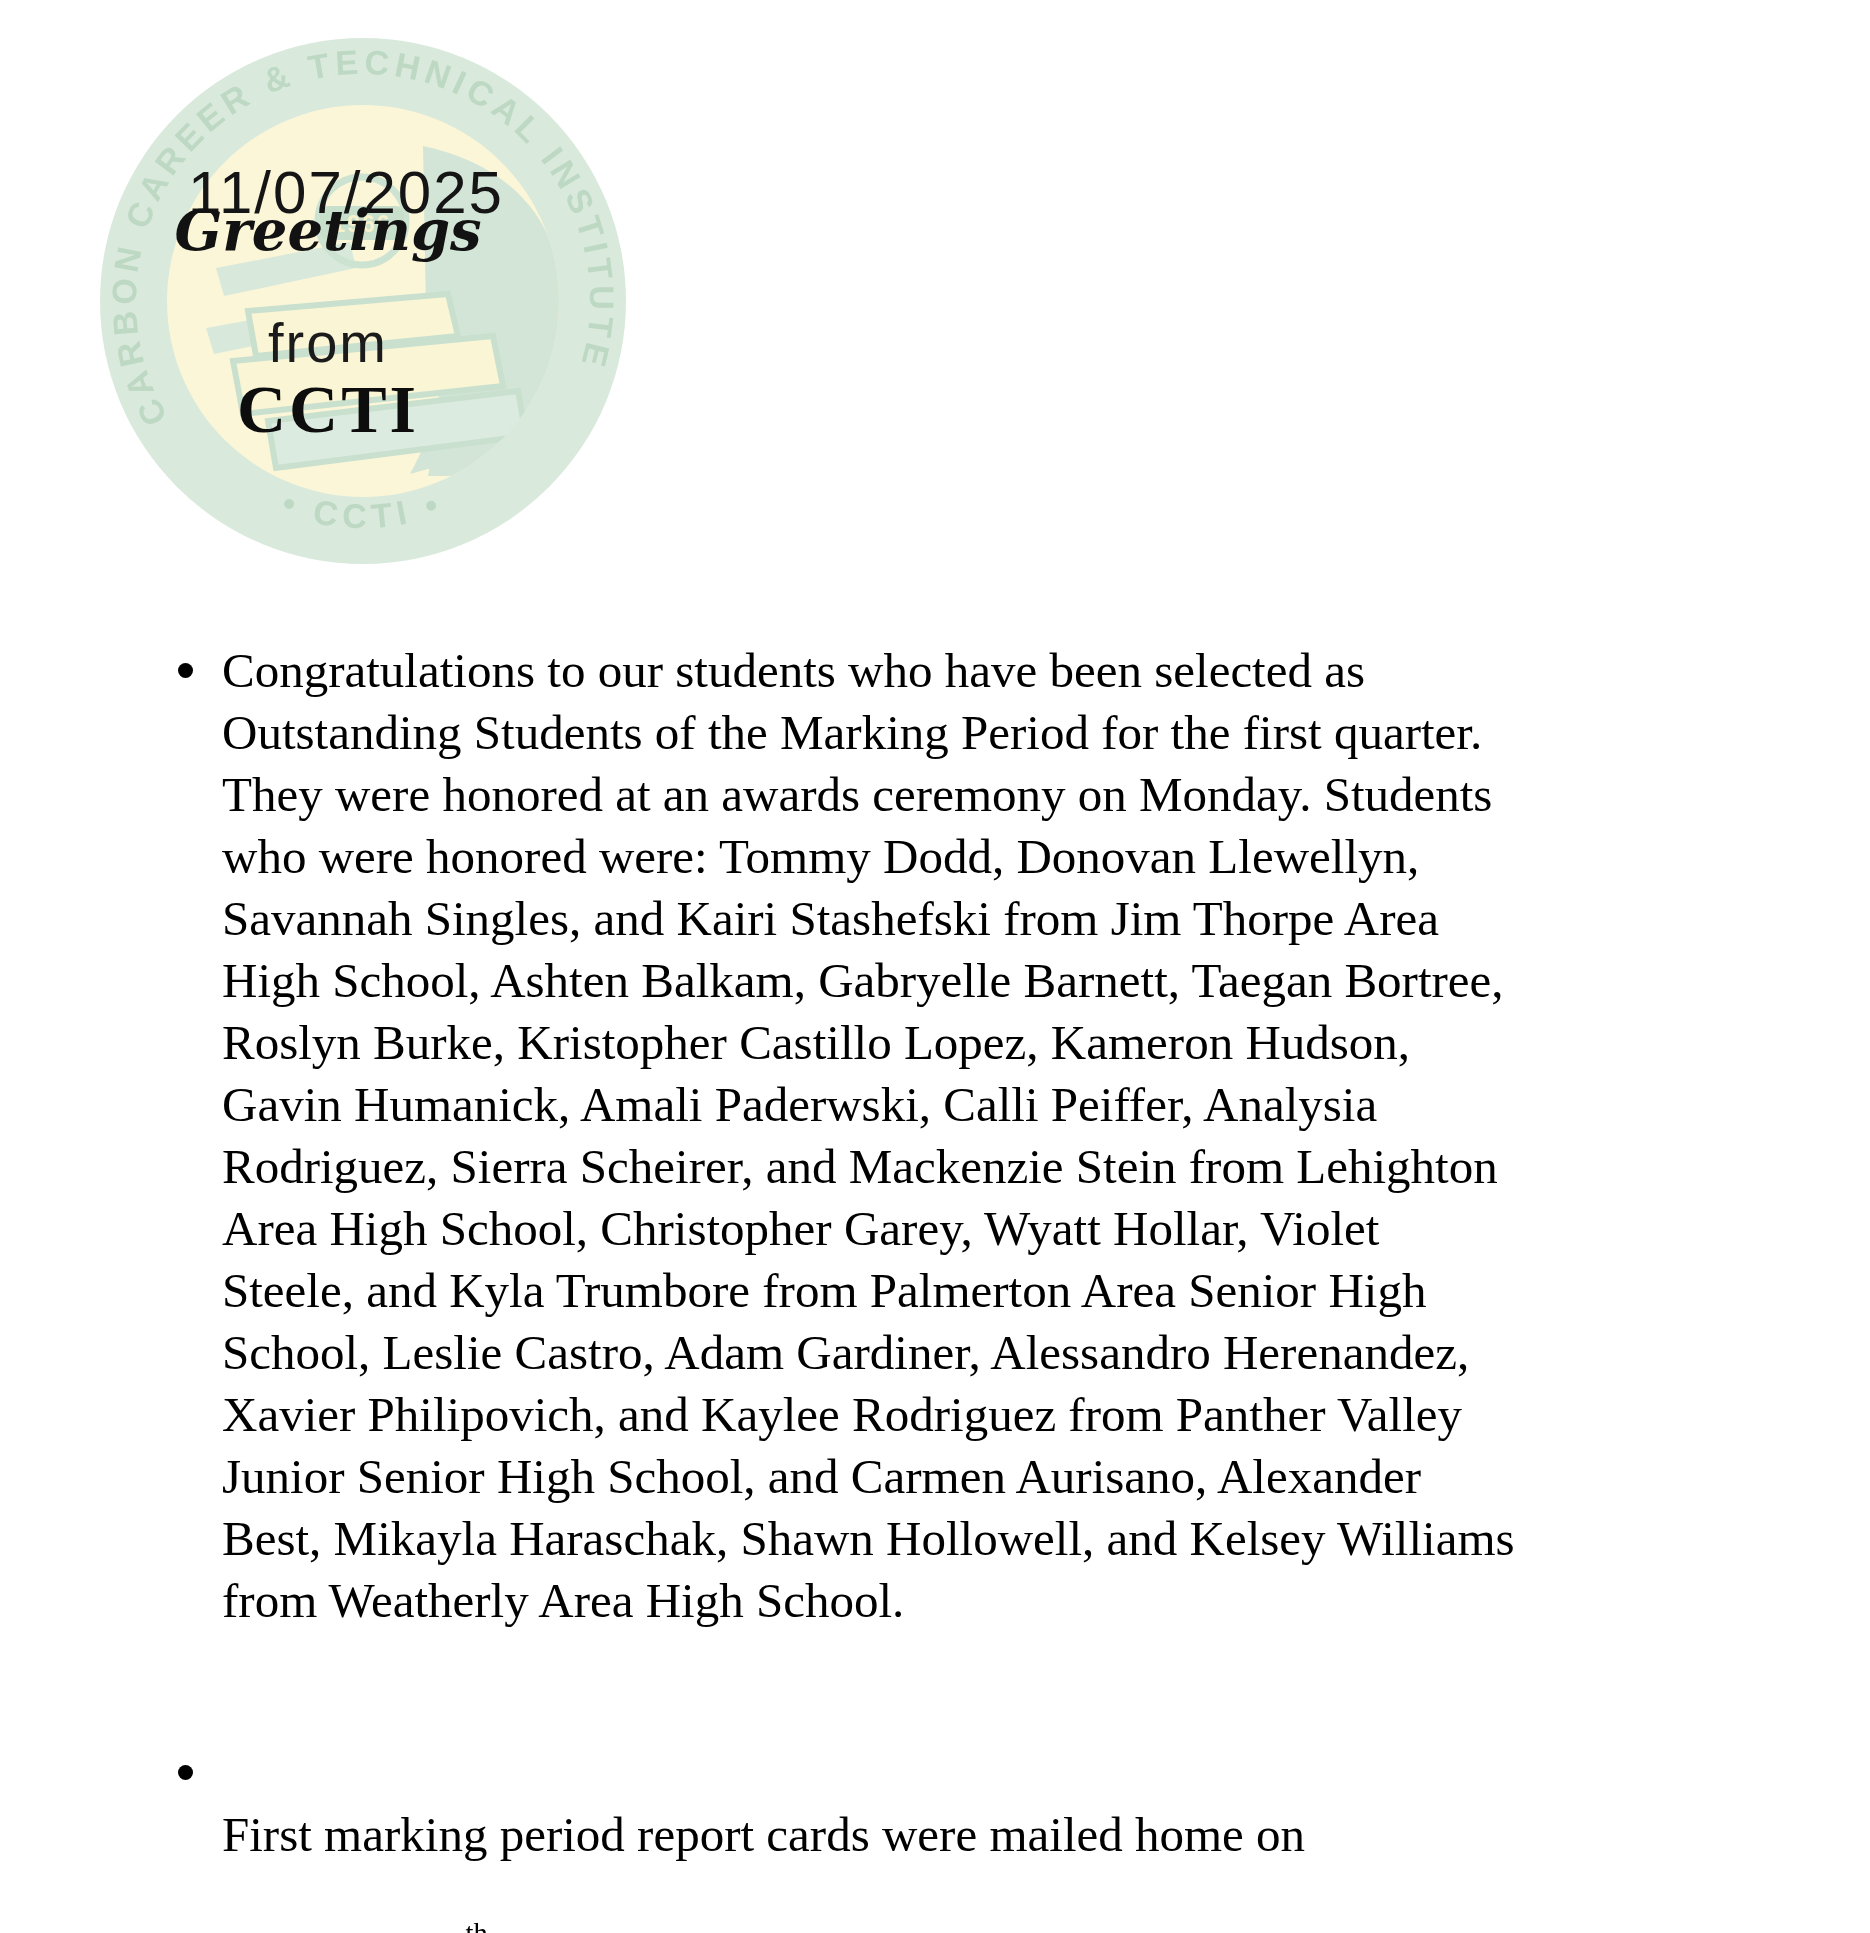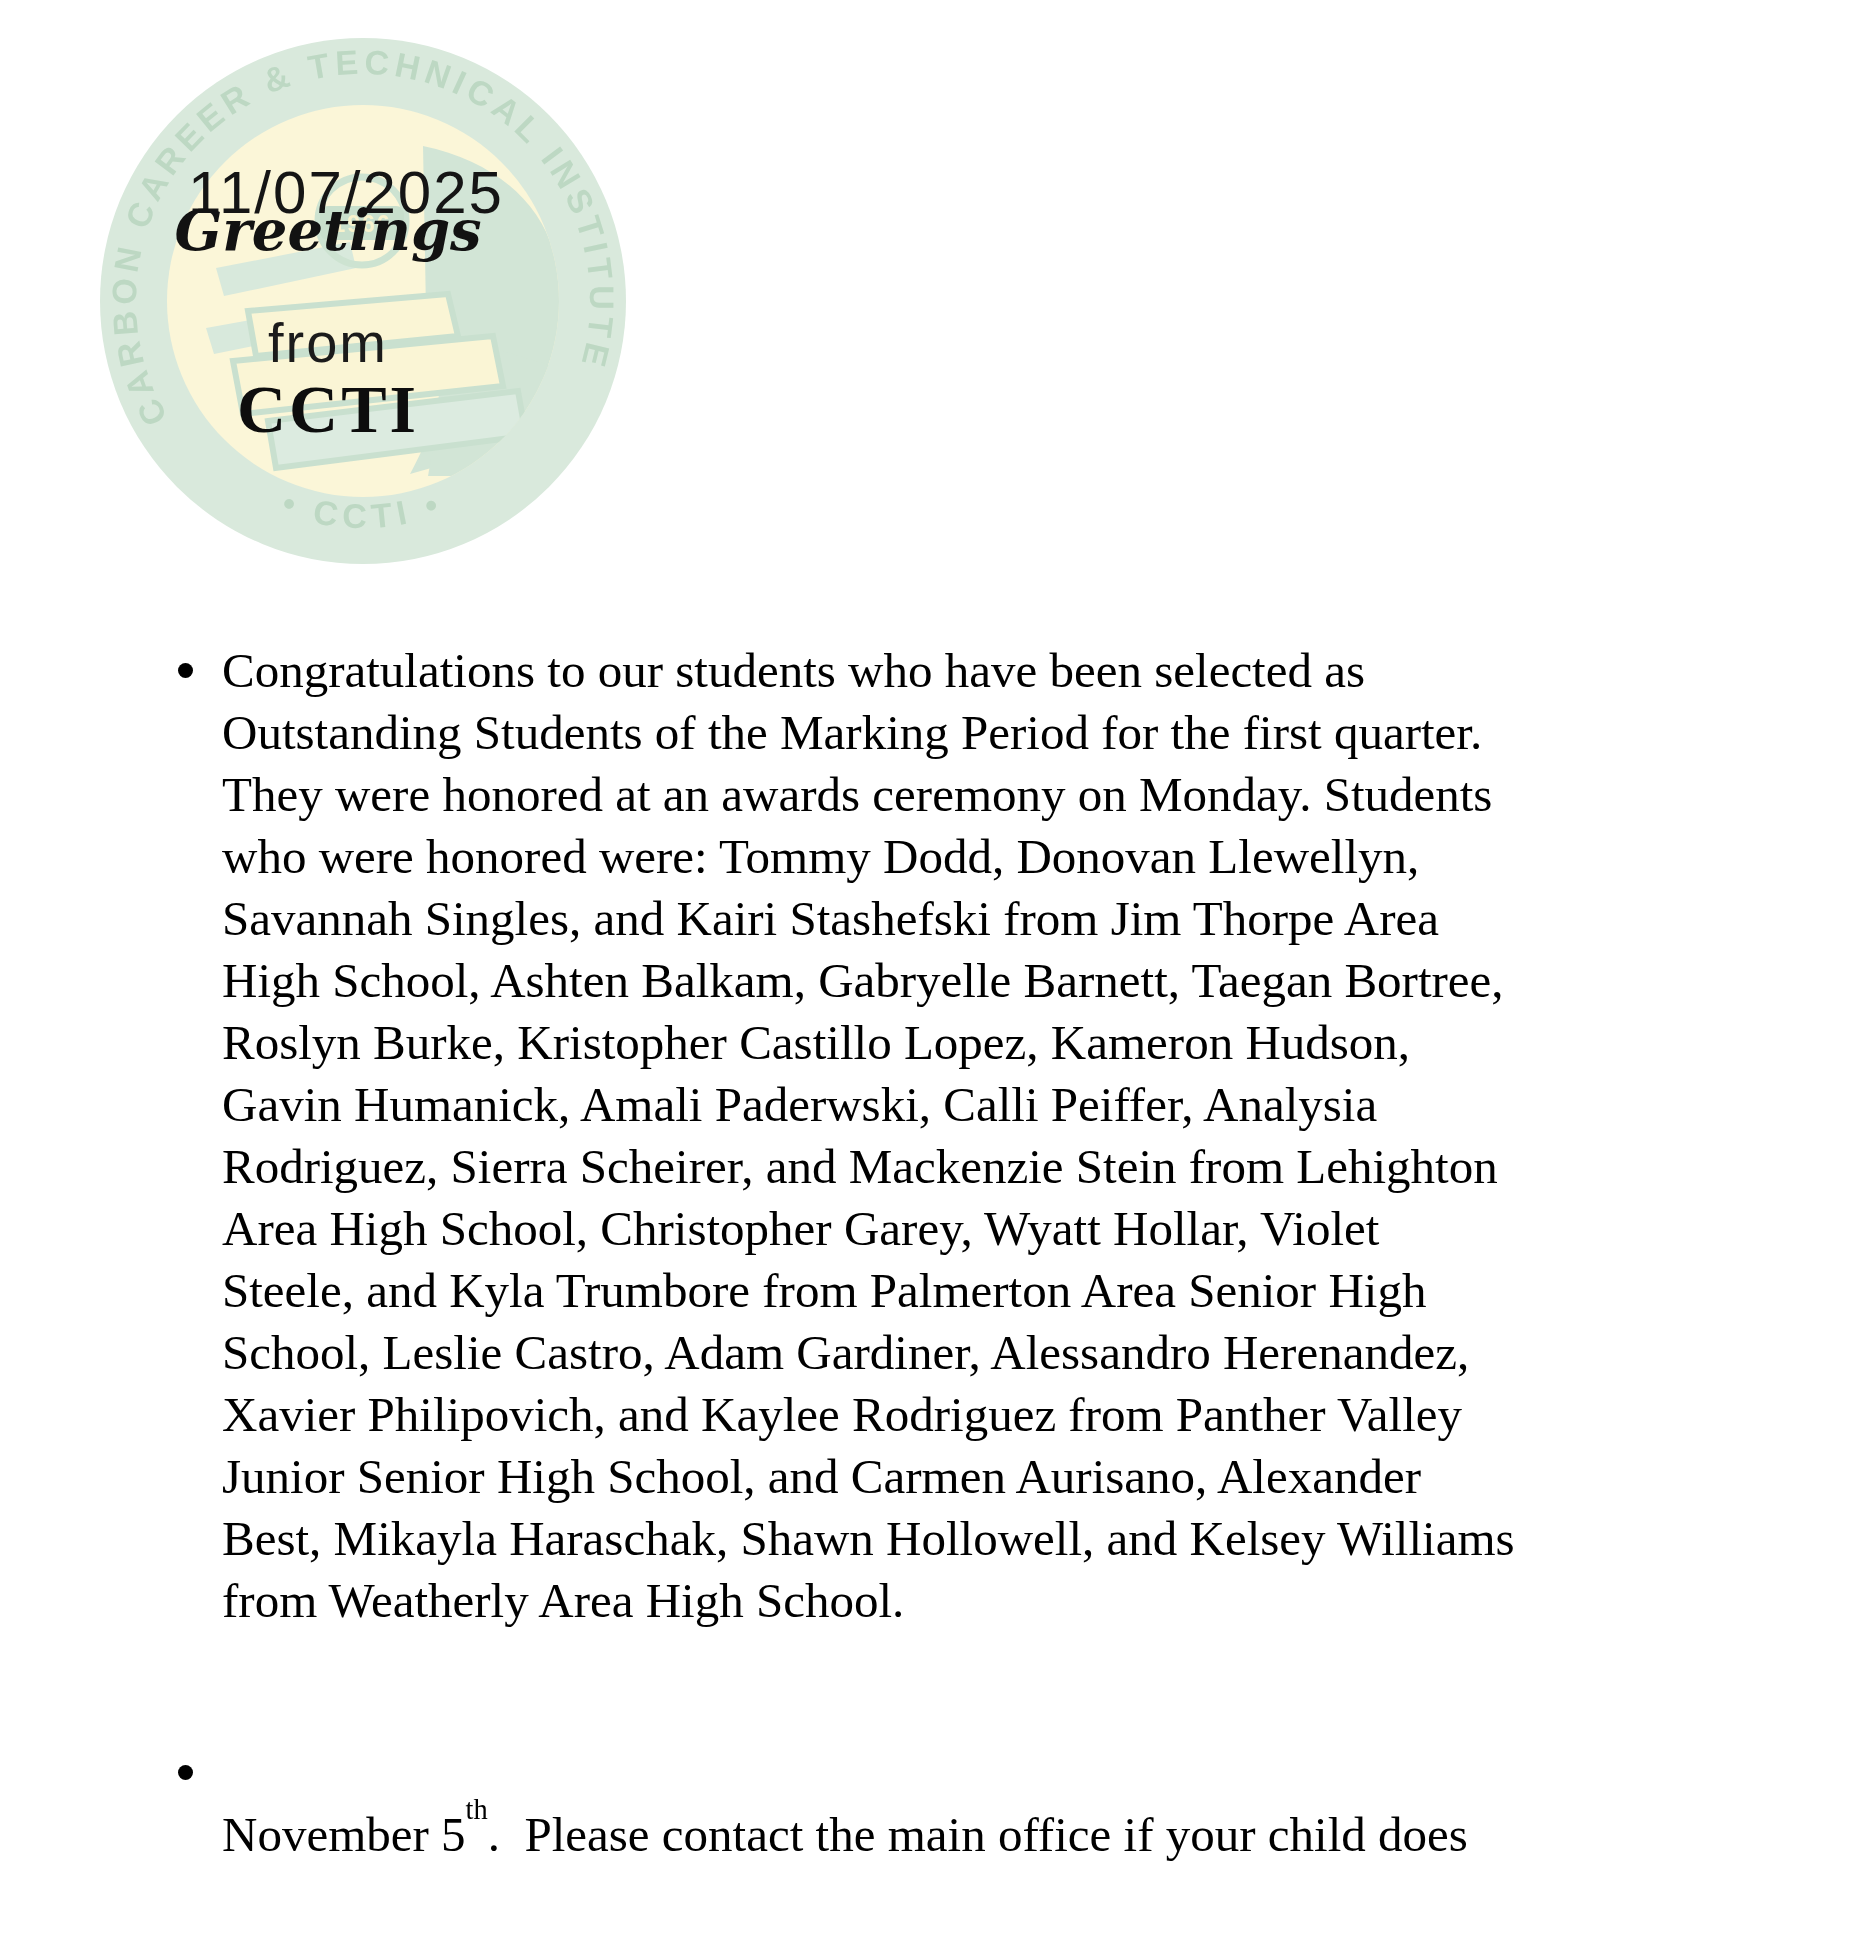--- a/index.html
+++ b/index.html
@@ -140,18 +140,19 @@
 Rodriguez, Sierra Scheirer, and Mackenzie Stein from Lehighton
 Area High School, Christopher Garey, Wyatt Hollar, Violet
 Steele, and Kyla Trumbore from Palmerton Area Senior High
 School, Leslie Castro, Adam Gardiner, Alessandro Herenandez,
 Xavier Philipovich, and Kaylee Rodriguez from Panther Valley
 Junior Senior High School, and Carmen Aurisano, Alexander
 Best, Mikayla Haraschak, Shawn Hollowell, and Kelsey Williams
 from Weatherly Area High School.</div>
 
     <div class="list-item">
+      <div class="li-line">First marking period report cards were mailed home on</div>
       <div class="li-line"><span class="keep-space">November 5</span><sup class="ord">th</sup><span class="keep-space">.  Please contact the main office if your child does</span></div>
       
     </div>
 
   </div>
 </div>
 
 </body></html>

